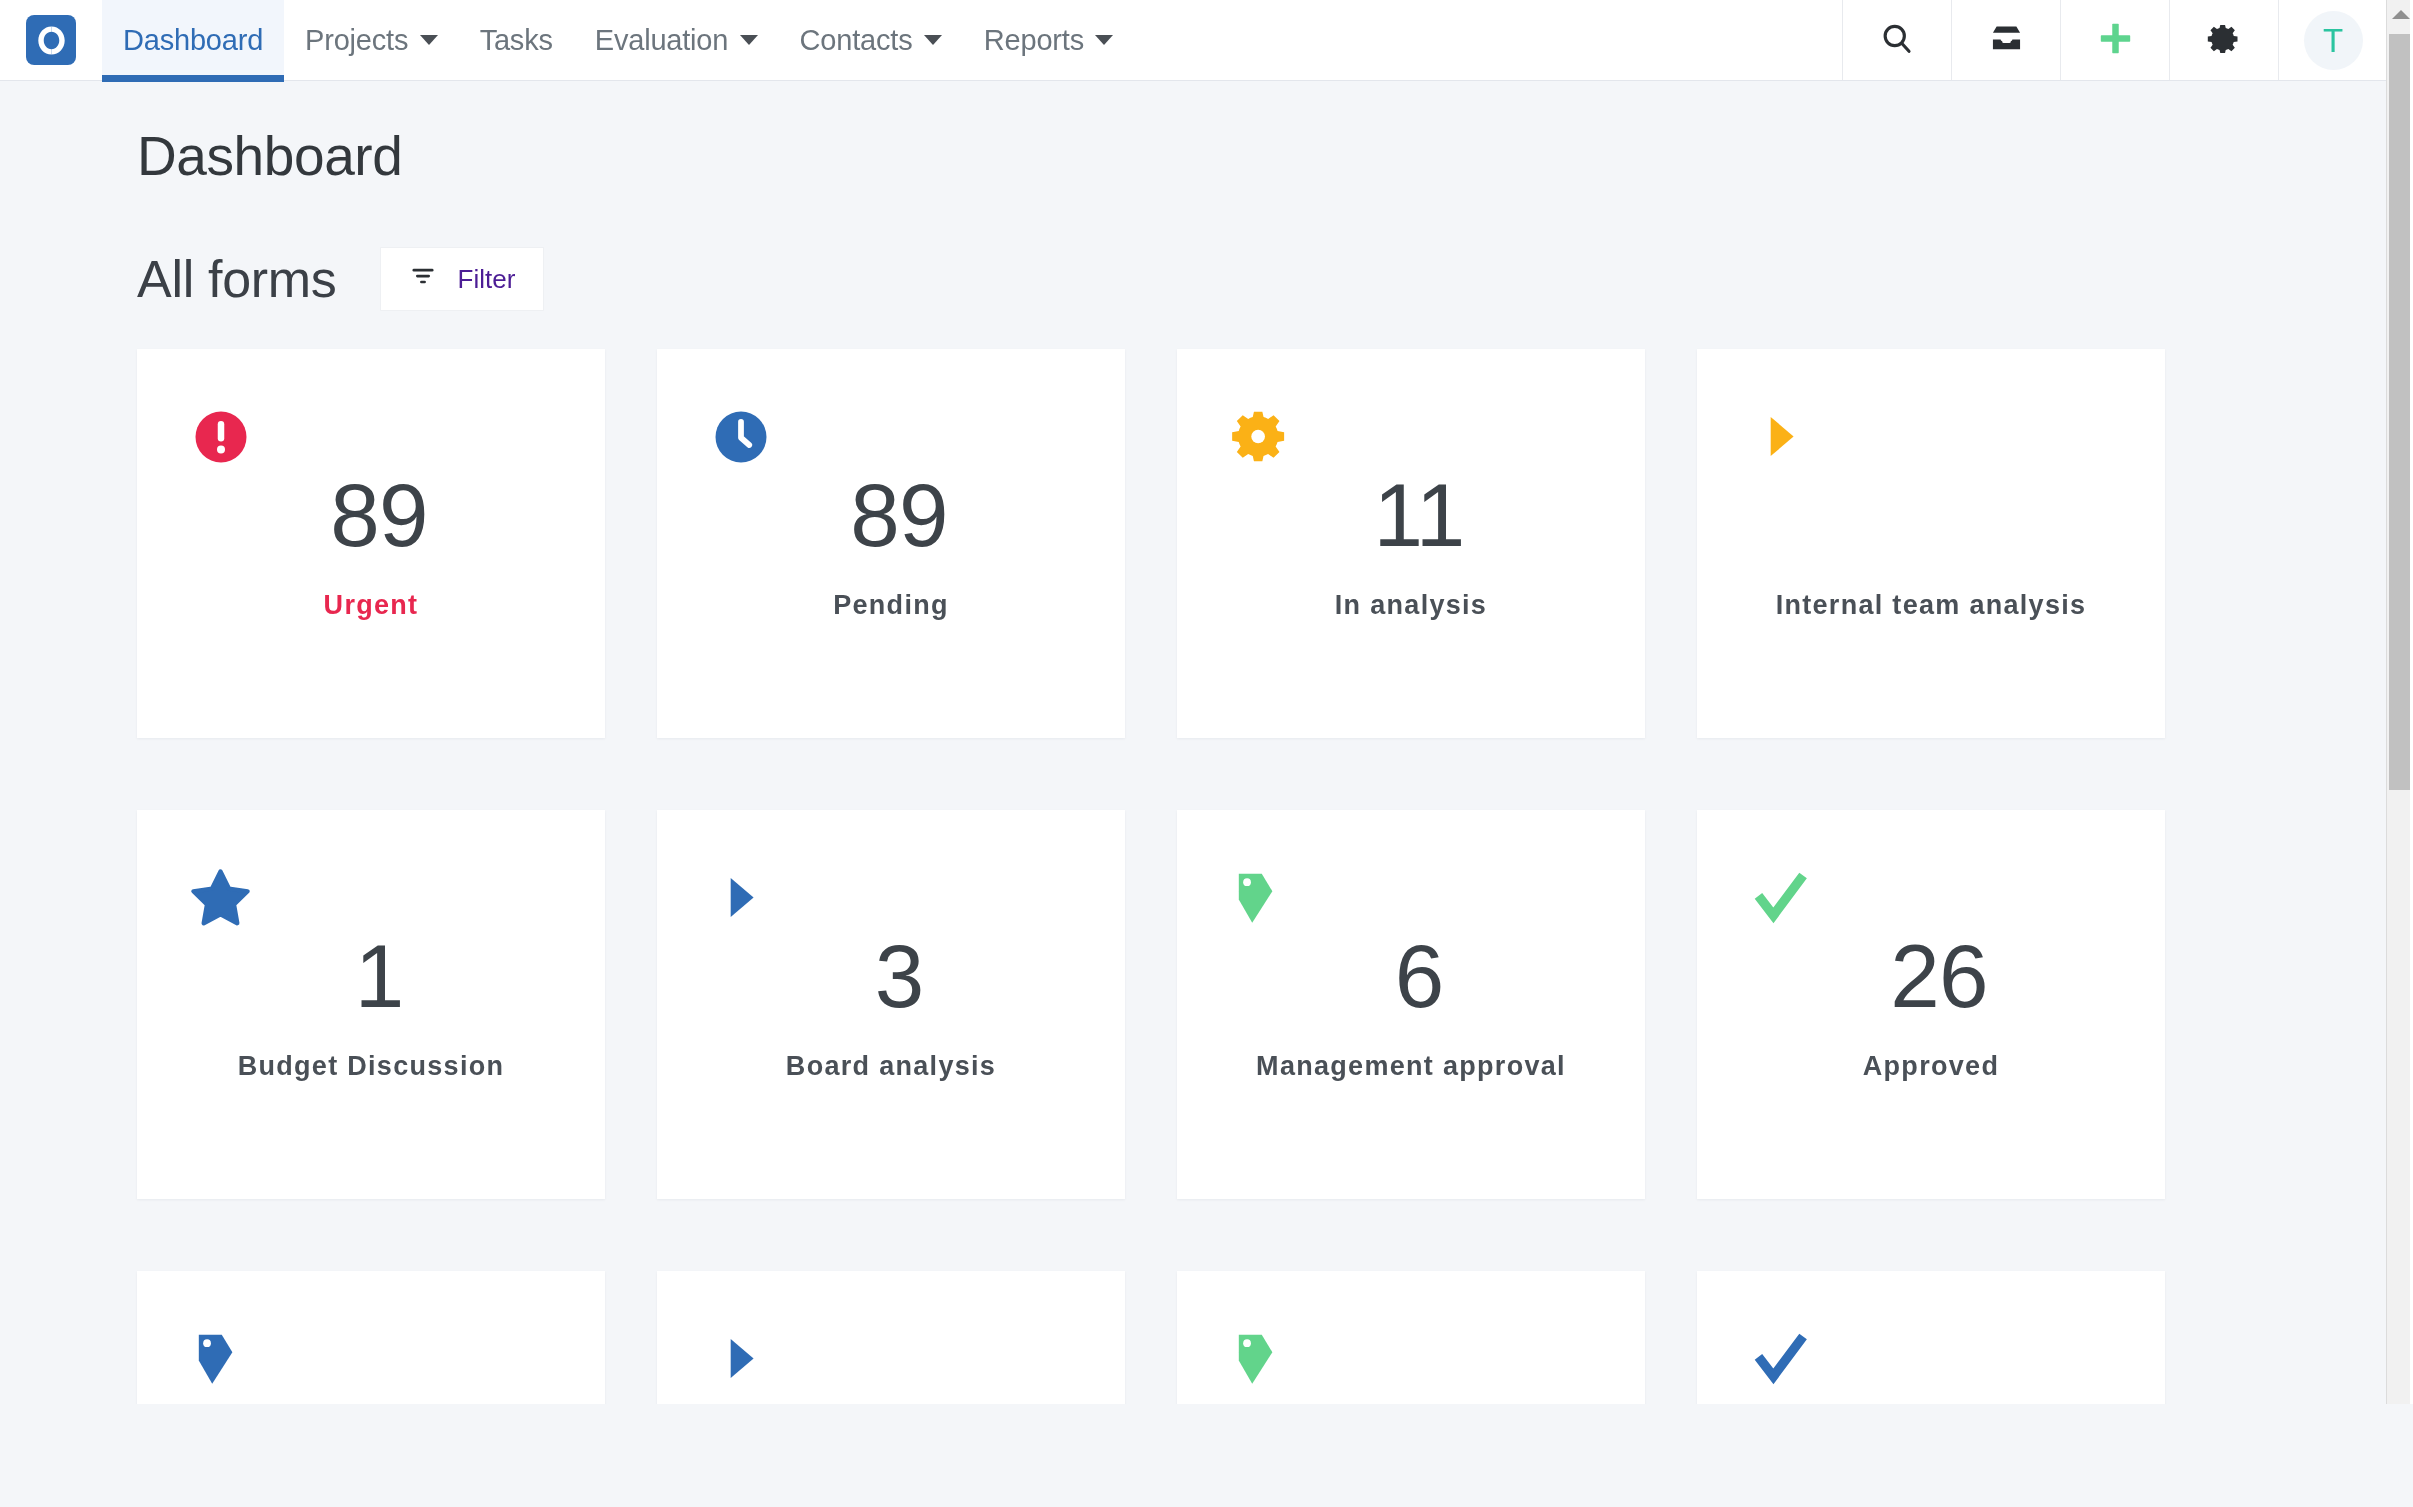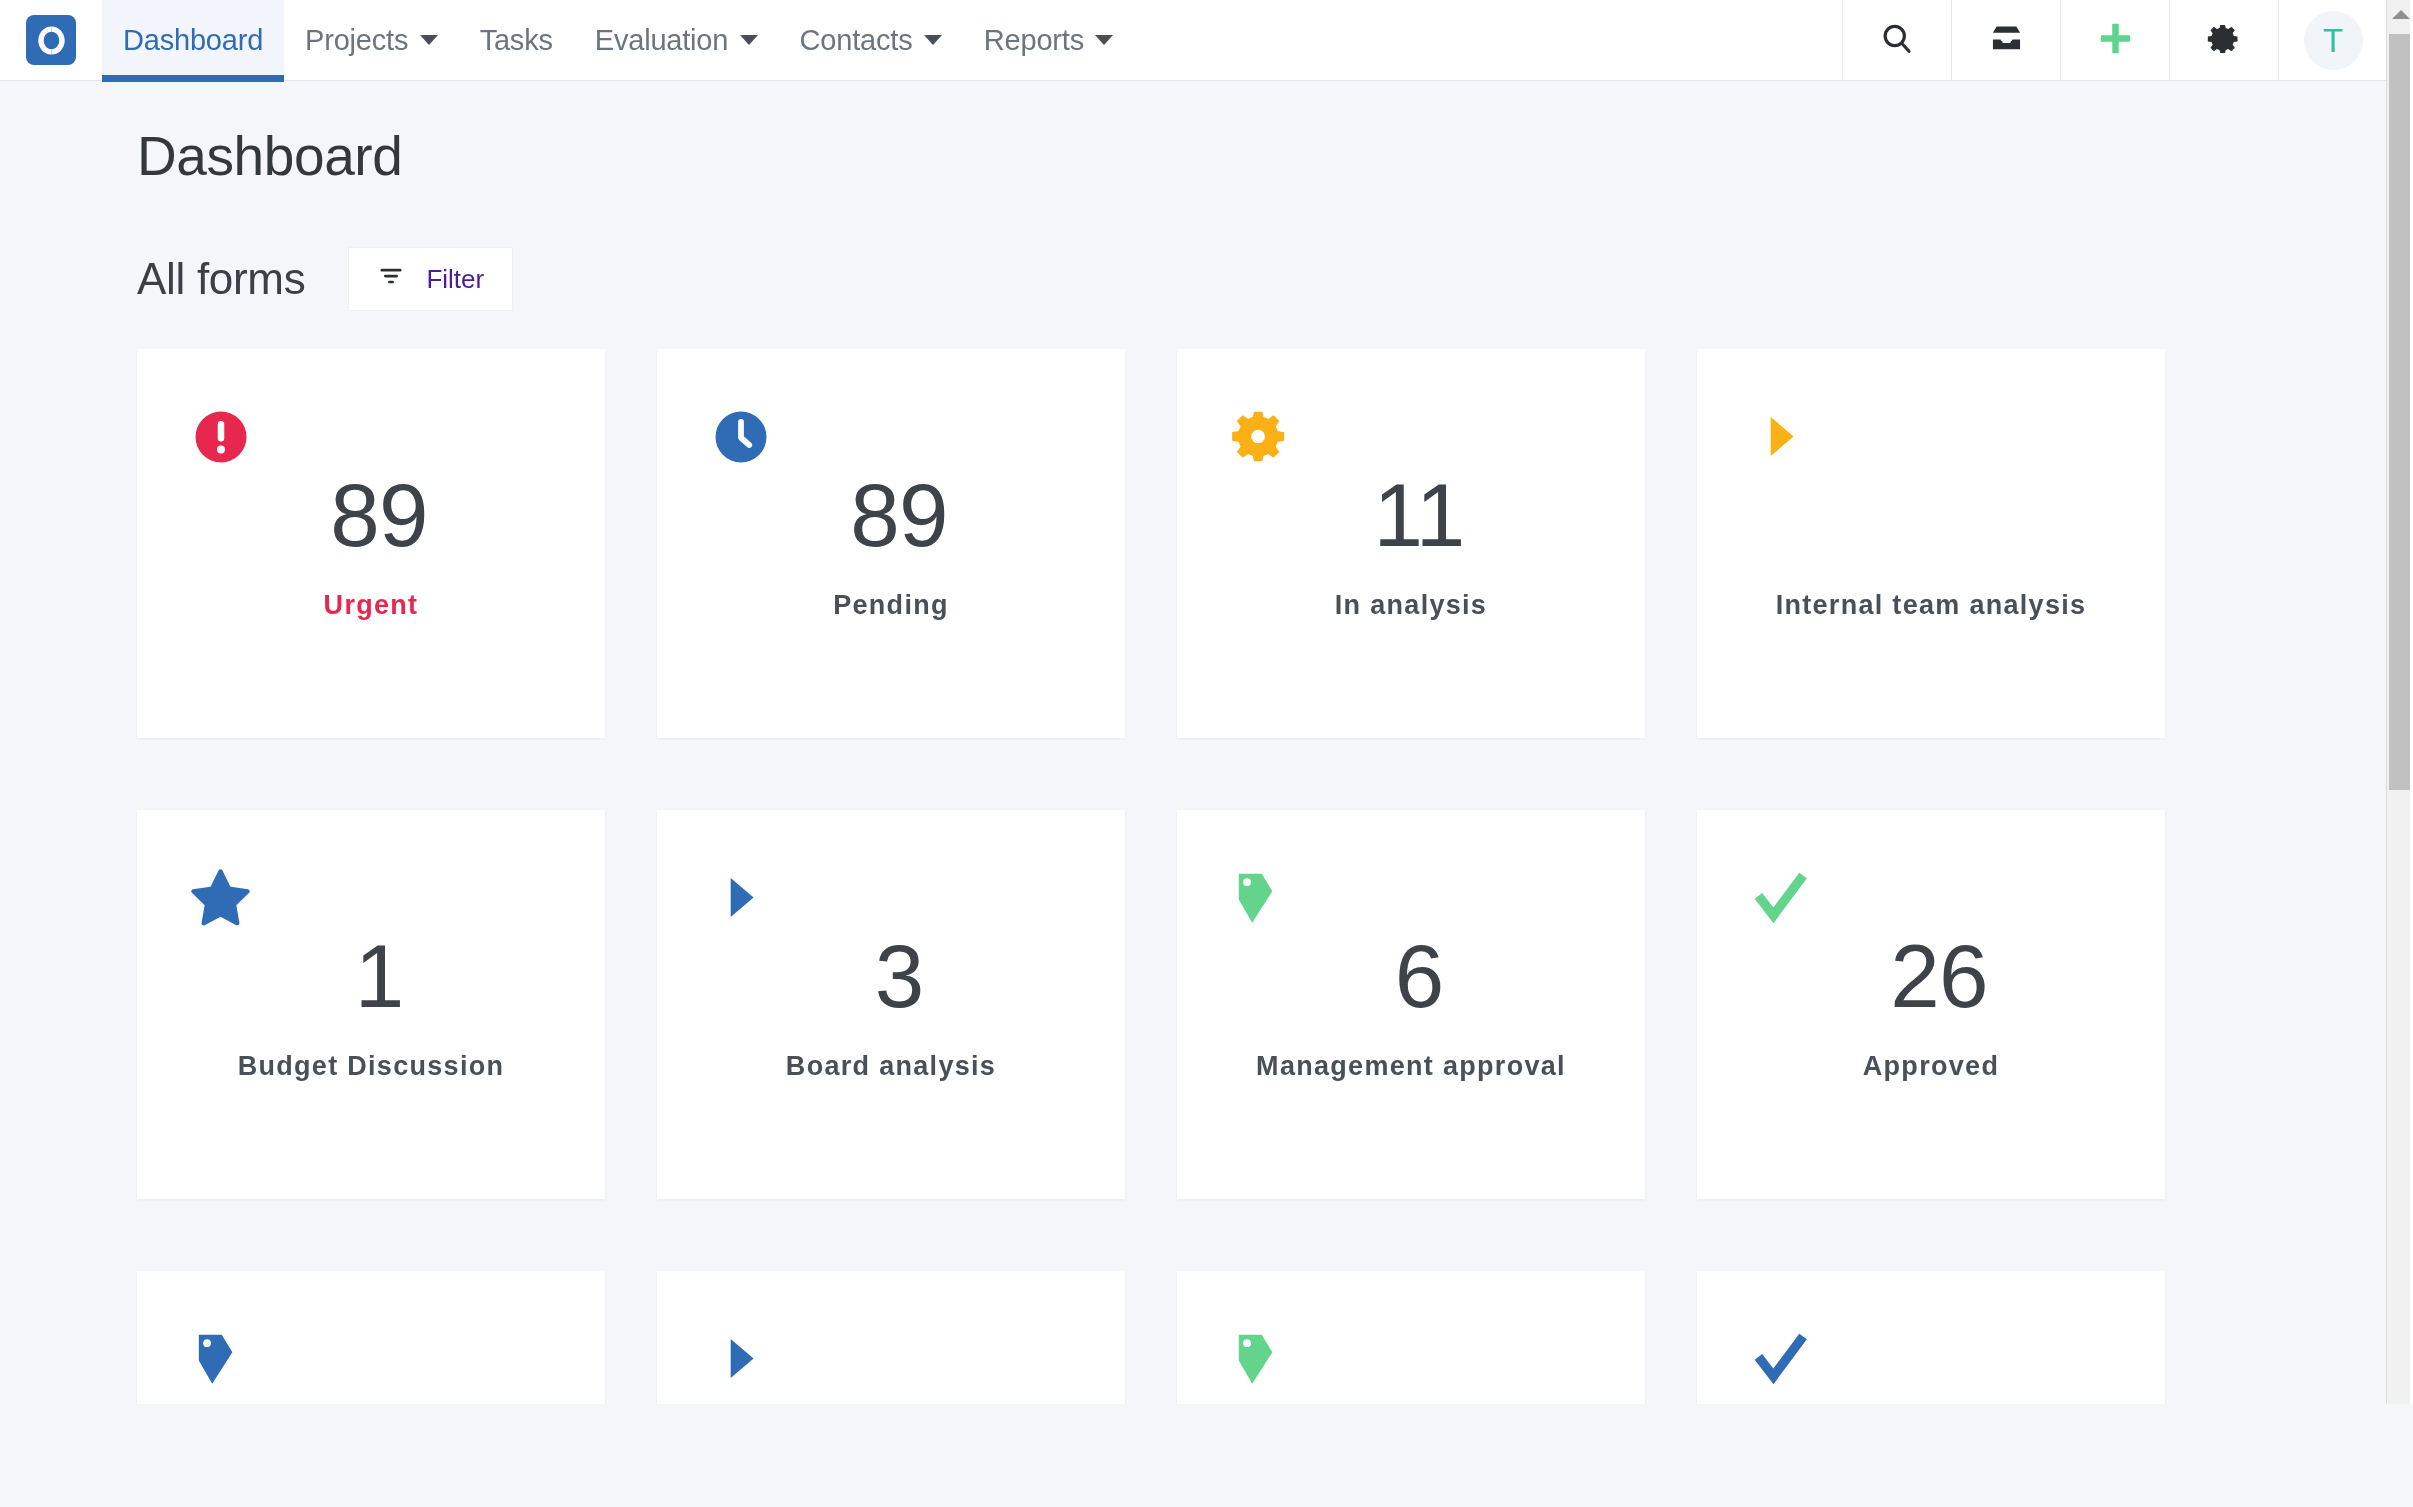--- a/index.html
+++ b/index.html
@@ -136,21 +136,21 @@
     color: #33383d;
     letter-spacing: -0.4px;
   }
 
   .subhead {
     display: flex;
     align-items: center;
     margin: 60px 0 0 137px;
   }
   .subhead-title {
-    font-size: 44px;
+    font-size: 52px;
     font-weight: 400;
     color: #3b4047;
     letter-spacing: -0.3px;
   }
   .filter-btn {
     margin-left: 44px;
     height: 62px;
     padding: 0 28px;
     background: #ffffff;
     border: 0;

